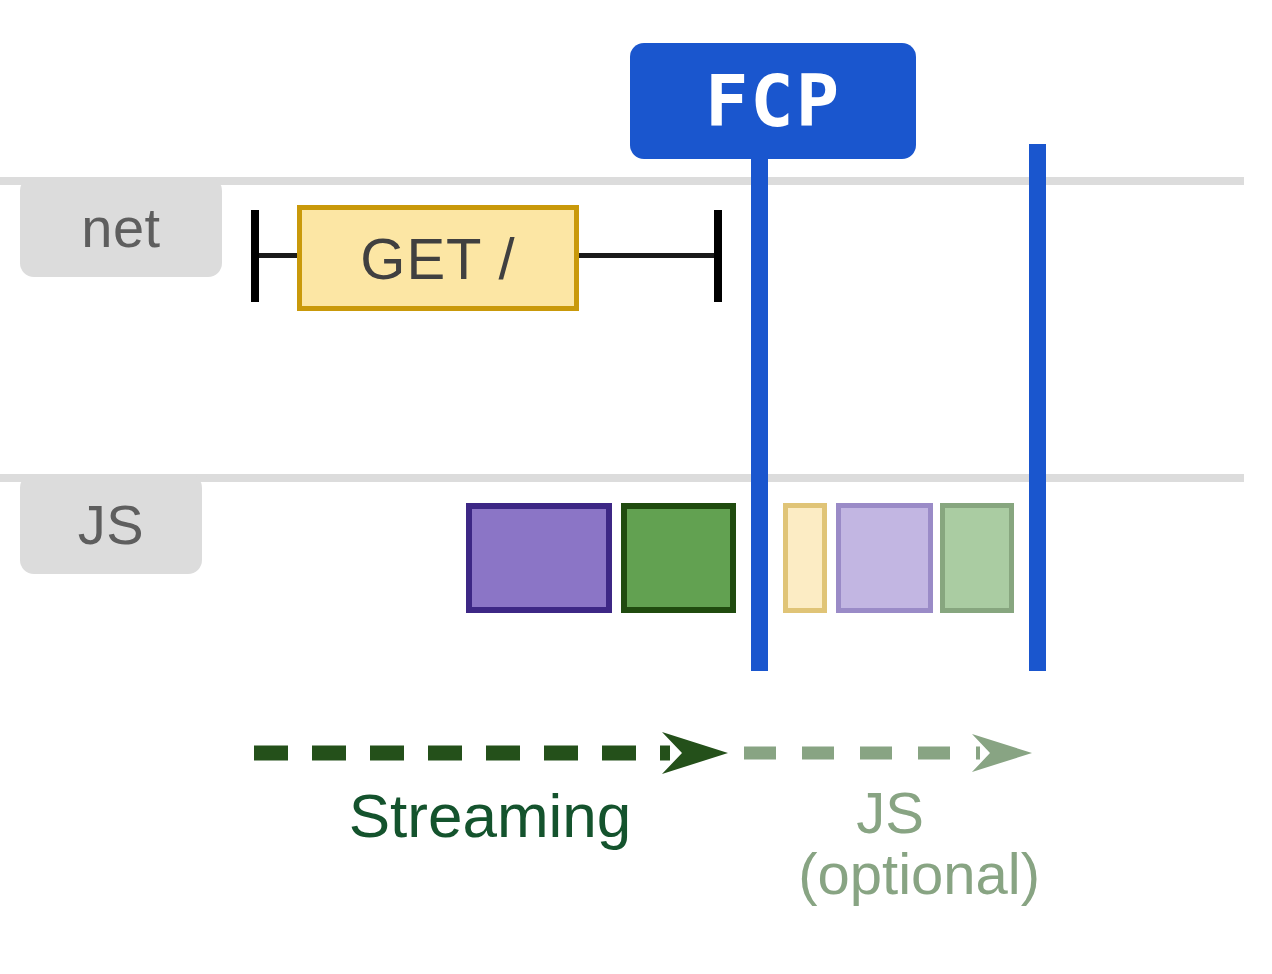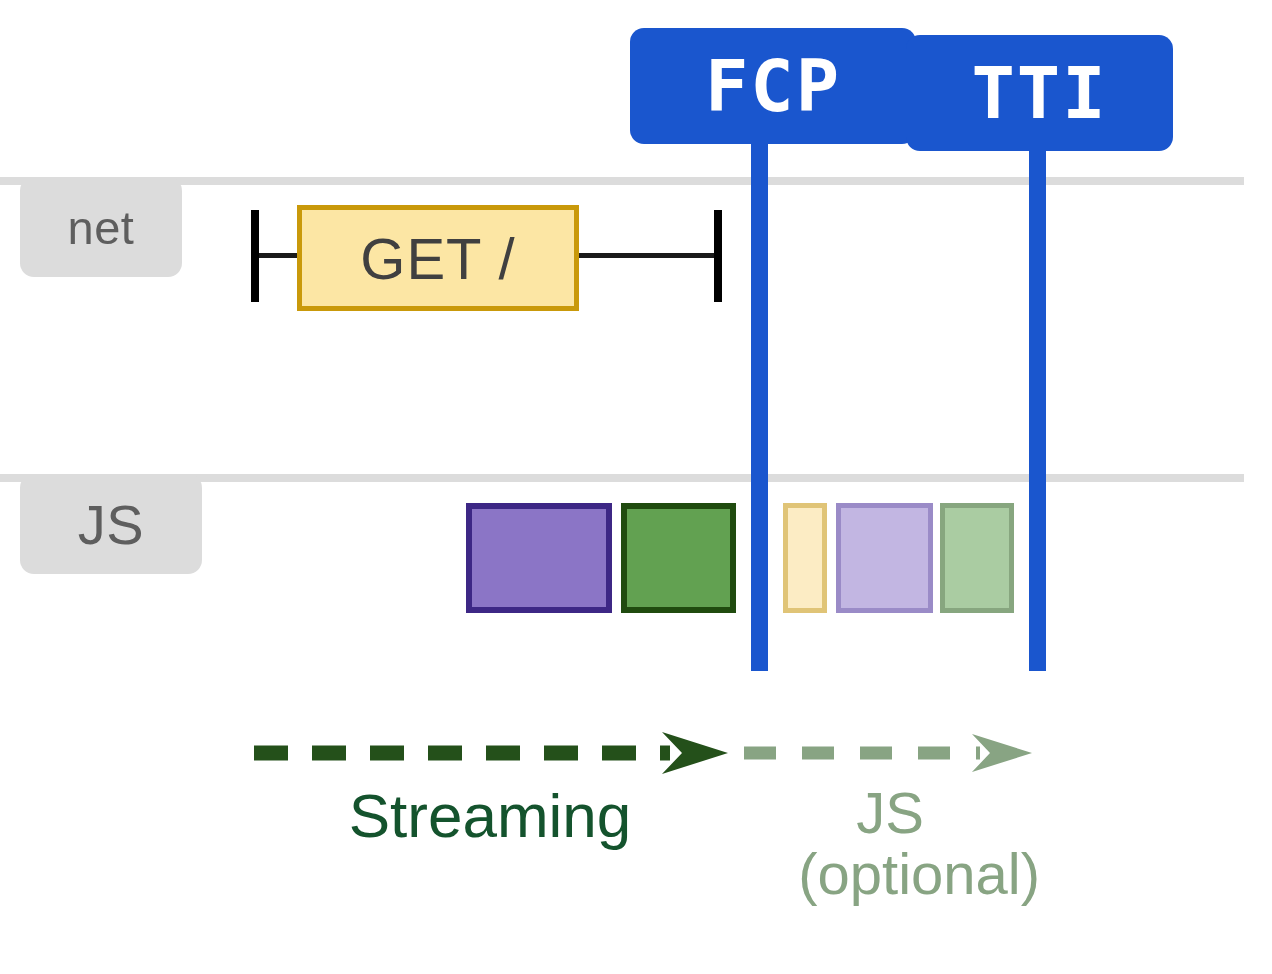--- a/index.html
+++ b/index.html
@@ -35,22 +35,22 @@
     border-radius: 14px;
     display: flex;
     align-items: center;
     justify-content: center;
     color: #5e5e5e;
     font-weight: 400;
     letter-spacing: 0.5px;
   }
   #lane-chip-net {
     left: 20px; top: 177px;
-    width: 162px; height: 100px;
-    font-size: 47px;
+    width: 202px; height: 100px;
+    font-size: 56px;
   }
   #lane-chip-js {
     left: 20px; top: 474px;
     width: 182px; height: 100px;
     font-size: 56px;
   }
 
   
   .whisker {
     position: absolute;
@@ -112,21 +112,21 @@
   .marker-badge {
     position: absolute;
     background: #1a56ce;
     border-radius: 14px;
     display: flex;
     align-items: center;
     justify-content: center;
     color: #ffffff;
   }
   #marker-badge-fcp {
-    left: 630px; top: 28px; width: 286px; height: 116px;
+    left: 630px; top: 43px; width: 286px; height: 116px;
     font-family: "DejaVu Sans Mono", monospace;
     font-weight: bold;
     font-size: 72px;
     letter-spacing: 2px;
   }
   #marker-badge-tti {
     left: 906px; top: 35px; width: 267px; height: 116px;
     font-family: "DejaVu Sans Mono", monospace;
     font-weight: bold;
     font-size: 72px;
@@ -176,21 +176,20 @@
   <div class="js-block" id="js-block-parse"></div>
   <div class="js-block" id="js-block-exec"></div>
   <div class="js-block" id="js-block-opt-1"></div>
   <div class="js-block" id="js-block-opt-2"></div>
   <div class="js-block" id="js-block-opt-3"></div>
 
   <div class="marker-line" id="marker-line-fcp"></div>
   <div class="marker-line" id="marker-line-tti"></div>
 
   <div class="marker-badge" id="marker-badge-fcp">FCP</div>
-  <div class="marker-badge" id="marker-badge-tti">TTI</div>
 
   <svg class="annot-arrow" id="annot-arrow-streaming" width="490" height="46" viewBox="0 0 490 46">
     <line x1="4" y1="23" x2="420" y2="23" stroke="#24501a" stroke-width="15" stroke-dasharray="34 24" stroke-linecap="butt"></line>
     <path d="M 412 2 L 478 23 L 412 44 L 432 23 Z" fill="#24501a"></path>
   </svg>
 
   <svg class="annot-arrow" id="annot-arrow-optional" width="300" height="46" viewBox="0 0 300 46">
     <line x1="4" y1="23" x2="240" y2="23" stroke="#88a483" stroke-width="13" stroke-dasharray="32 26" stroke-linecap="butt"></line>
     <path d="M 232 4 L 292 23 L 232 42 L 250 23 Z" fill="#88a483"></path>
   </svg>

